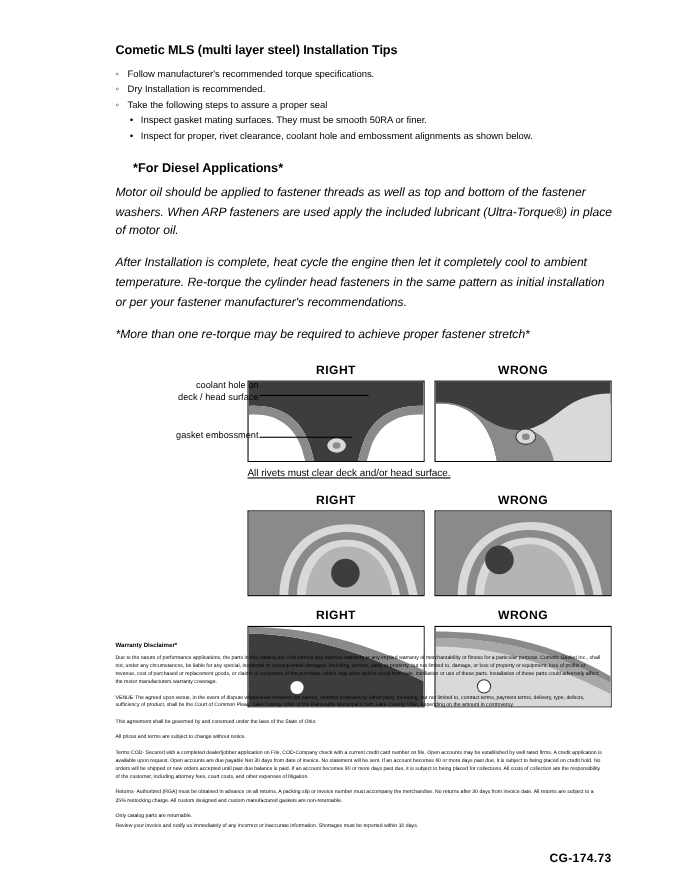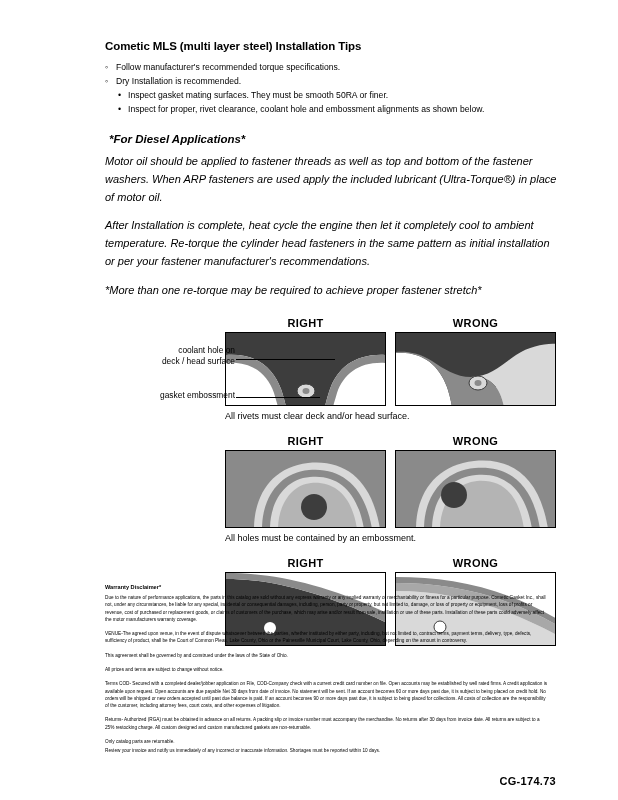--- a/index.html
+++ b/index.html
@@ -58,22 +58,21 @@
   ul.sub > li::before {
     content: "\2022";
     position: absolute;
     left: 0;
     top: -1px;
     font-size: 9px;
   }
   h2.subtitle {
     font-size: 11.5px;
     font-weight: bold;
-    margin: 16px 0 8px 4px;
-    font-style: italic;
+    margin: 16px 0 8px 16px;
   }
   p.para {
     font-size: 11px;
     line-height: 1.63;
     margin: 0 0 11px 0;
     font-style: italic;
   }
   p.para.last { margin-bottom: 16px; }
 
   
@@ -99,20 +98,21 @@
     border: 1px solid #000;
     overflow: hidden;
     position: relative;
     background: #ffffff;
   }
   .fig-box.tall { height: 78px; }
   .fig-caption {
     font-size: 9px;
     margin: 5px 0 0 0;
     line-height: 1.3;
+    text-decoration: underline;
   }
   .fig-caption.two { line-height: 1.32; }
 
   
   .callouts {
     position: absolute;
     left: 105px;
     top: 333px;
     width: 130px;
     font-size: 8.4px;
@@ -157,20 +157,21 @@
 </head>
 <body>
 
 <div class="page">
 
   <h1 class="title">Cometic MLS (multi layer steel) Installation Tips</h1>
 
   <ul class="bullets">
     <li>Follow manufacturer's recommended torque specifications.</li>
     <li>Dry Installation is recommended.</li>
+    <li>Take the following steps to assure a proper seal</li>
   </ul>
   <ul class="sub">
     <li>Inspect gasket mating surfaces.  They must be smooth 50RA or finer.</li>
     <li>Inspect for proper, rivet clearance, coolant hole and embossment alignments as shown below.</li>
   </ul>
 
   <h2 class="subtitle">*For Diesel Applications*</h2>
 
   <p class="para">Motor oil should be applied to fastener threads as well as top and bottom of the fastener washers. When ARP fasteners are used apply the included lubricant (Ultra-Torque®) in place of motor oil.</p>
   <p class="para">After Installation is complete, heat cycle the engine then let it completely cool to ambient temperature. Re-torque the cylinder head fasteners in the same pattern as initial installation or per your fastener manufacturer's recommendations.</p>
@@ -229,21 +230,20 @@
             <rect x="0" y="0" width="161" height="78" fill="#8a8a8a"></rect>
             <path d="M20,78 C20,42 40,14 78,10 C118,6 144,28 152,78 Z" fill="#d9d9d9"></path>
             <path d="M28,78 C28,46 46,20 79,17 C114,14 137,34 144,78 Z" fill="#8a8a8a"></path>
             <path d="M36,78 C36,50 52,26 80,24 C110,21 130,40 136,78 Z" fill="#d9d9d9"></path>
             <path d="M44,78 C44,54 58,32 81,30 C107,28 123,44 128,78 Z" fill="#b4b4b4"></path>
             <circle cx="58" cy="44" r="13" fill="#3d3d3d"></circle>
           </svg>
         </div>
       </div>
     </div>
-    <p class="fig-caption">All holes must be contained by an embossment.</p>
 
     <div class="fig-row" style="margin-top:12px;">
       <div class="fig-col">
         <div class="fig-label">RIGHT</div>
         <div class="fig-box">
           <svg width="161" height="74" viewBox="0 0 161 74">
             <rect x="0" y="0" width="161" height="74" fill="#ffffff"></rect>
             <path d="M0,6 C40,6 90,16 161,50 L161,74 L0,74 Z" fill="#3d3d3d"></path>
             <path d="M0,6 C40,6 90,16 161,50 L161,40 C92,8 42,0 0,0 Z" fill="#8a8a8a"></path>
             <circle cx="44" cy="55" r="6" fill="#ffffff"></circle>

